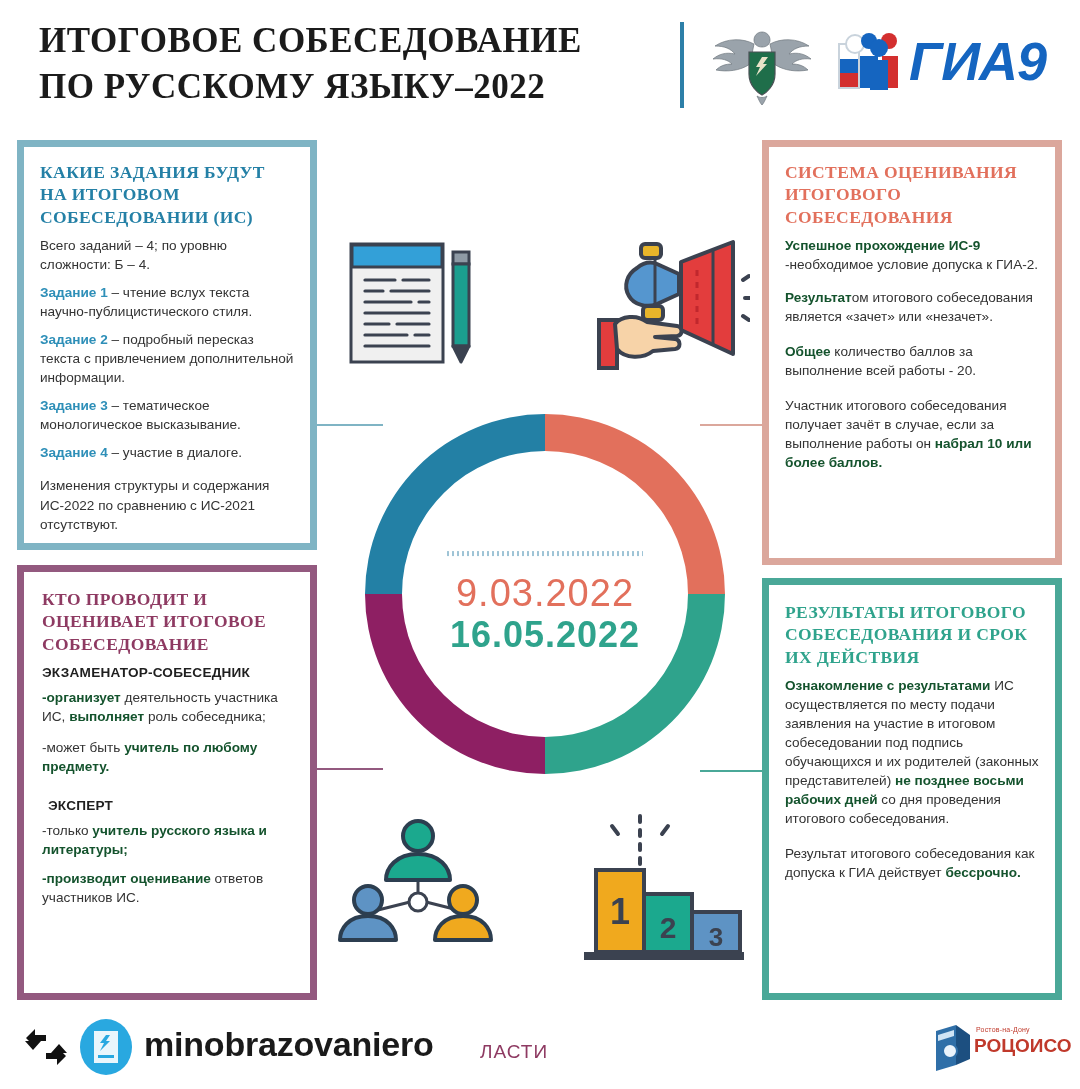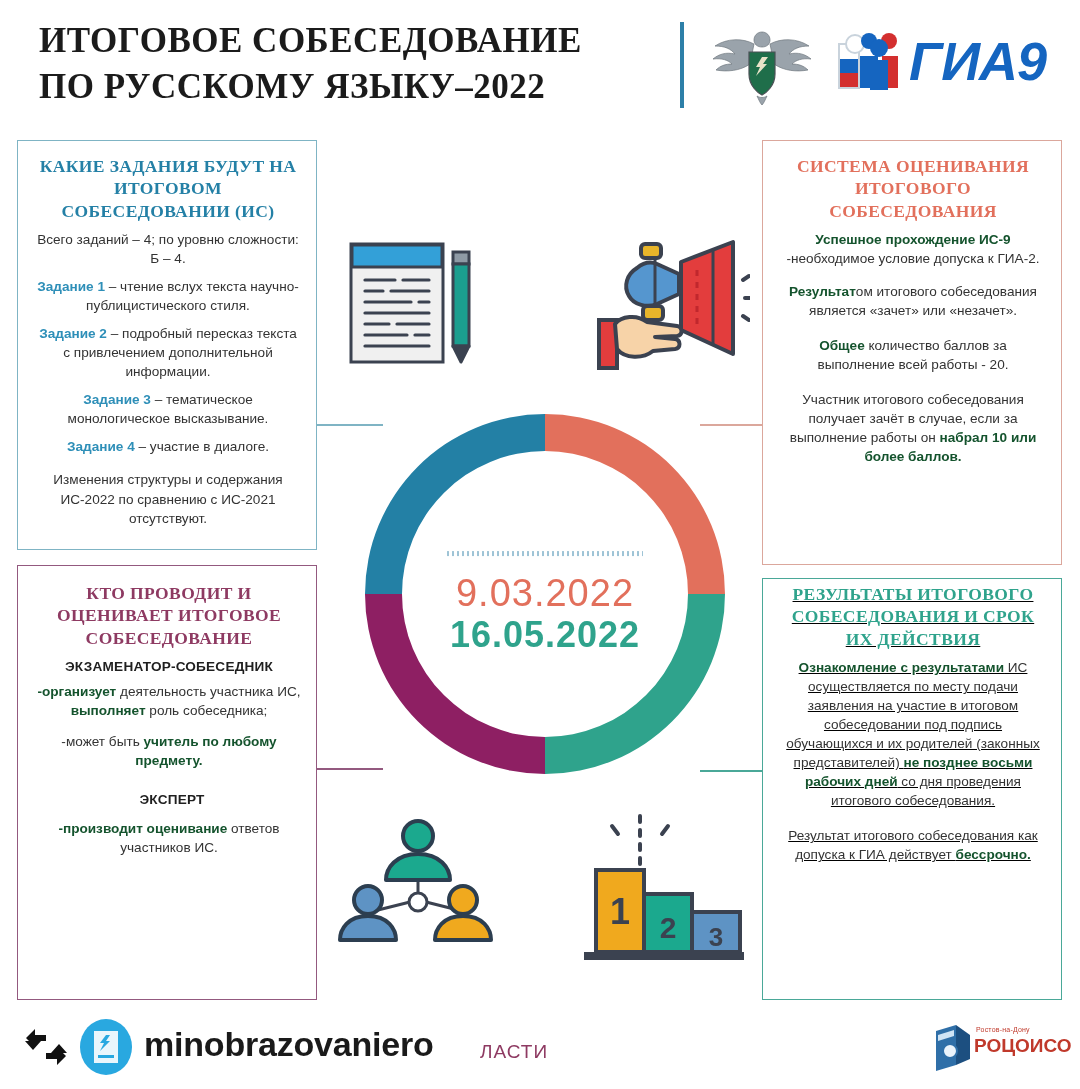--- a/index.html
+++ b/index.html
@@ -25,21 +25,21 @@
   .emblem{position:absolute;left:692px;top:24px;width:110px;height:82px;}
   .gia-logo{position:absolute;left:818px;top:28px;width:250px;height:72px;}
   .gia-text{
     position:absolute;left:76px;top:2px;
     font-family:"Liberation Sans",sans-serif;
     font-weight:bold;font-style:italic;
     font-size:54px;color:#1565c0;letter-spacing:-1px;
   }
 
   
-  .panel{position:absolute;background:#ffffff;border:1px solid #fca5a5;box-sizing:border-box;text-align:center;}
+  .panel{position:absolute;background:#ffffff;border:7px solid #fca5a5;box-sizing:border-box;}
   .panel-tl{left:17px;top:140px;width:300px;height:410px;border-color:#7fb4c4;}
   .panel-bl{left:17px;top:565px;width:300px;height:435px;border-color:#93597f;}
   .panel-tr{left:762px;top:140px;width:300px;height:425px;border-color:#dba79c;}
   .panel-br{left:762px;top:578px;width:300px;height:422px;border-color:#4aa898;}
 
   .ph{
     font-family:"Liberation Serif",serif;
     font-weight:bold;font-size:17.5px;line-height:1.28;
     letter-spacing:.4px;margin:0 0 8px 0;
   }
@@ -48,21 +48,21 @@
   .ph.coral{color:#e2705c;}
   .ph.green{color:#2fa38c;}
 
   .pbody{font-size:13.6px;line-height:1.40;color:#333;}
   .pbody p{margin:0 0 9px 0;}
   .pbody b{font-weight:bold;color:#14532d;}
   .lbl-blue{color:#2e8fb8;font-weight:bold;}
   .pad-tl{padding:14px 14px 10px 16px;}
   .pad-bl{padding:16px 14px 10px 18px;}
   .pad-tr{padding:14px 14px 10px 16px;}
-  .pad-br{padding:4px 14px 10px 16px;text-decoration:underline;}
+  .pad-br{padding:16px 14px 10px 16px;}
   .sub-h{font-weight:bold;font-size:13.6px;color:#1f1f1f;margin:8px 0 6px 0;letter-spacing:.2px;}
 
   
   .conn{position:absolute;height:2px;}
 
   
   .donut-wrap{position:absolute;left:339px;top:388px;width:412px;height:412px;}
   .donut-center{
     position:absolute;left:50%;top:50%;transform:translate(-50%,-50%);
     width:300px;text-align:center;
@@ -154,20 +154,21 @@
   </div>
 
   <div class="panel panel-bl">
     <div class="pad-bl">
       <div class="ph purple">КТО ПРОВОДИТ И ОЦЕНИВАЕТ ИТОГОВОЕ СОБЕСЕДОВАНИЕ</div>
       <div class="pbody">
         <div class="sub-h">ЭКЗАМЕНАТОР-СОБЕСЕДНИК</div>
         <p><b>-организует</b><span> деятельность участника ИС, </span><b>выполняет</b><span> роль собеседника;</span></p>
         <p style="margin-top:12px;"><span>-может быть </span><b>учитель по любому предмету.</b></p>
         <div class="sub-h" style="margin-top:20px;padding-left:6px;">ЭКСПЕРТ</div>
+        <p><span>-только </span><b>учитель русского языка и литературы;</b></p>
         <p style="margin-top:10px;"><b>-производит оценивание</b><span> ответов участников ИС.</span></p>
       </div>
     </div>
   </div>
 
   <div class="panel panel-tr">
     <div class="pad-tr">
       <div class="ph coral">СИСТЕМА ОЦЕНИВАНИЯ ИТОГОВОГО СОБЕСЕДОВАНИЯ</div>
       <div class="pbody">
         <p><b>Успешное прохождение ИС-9</b><span> -необходимое условие допуска к ГИА-2.</span></p>

